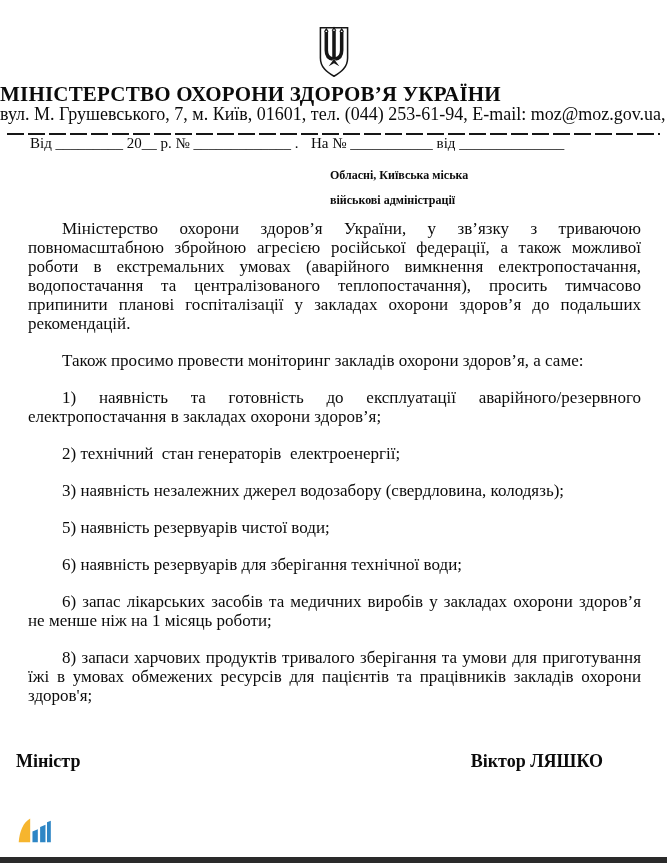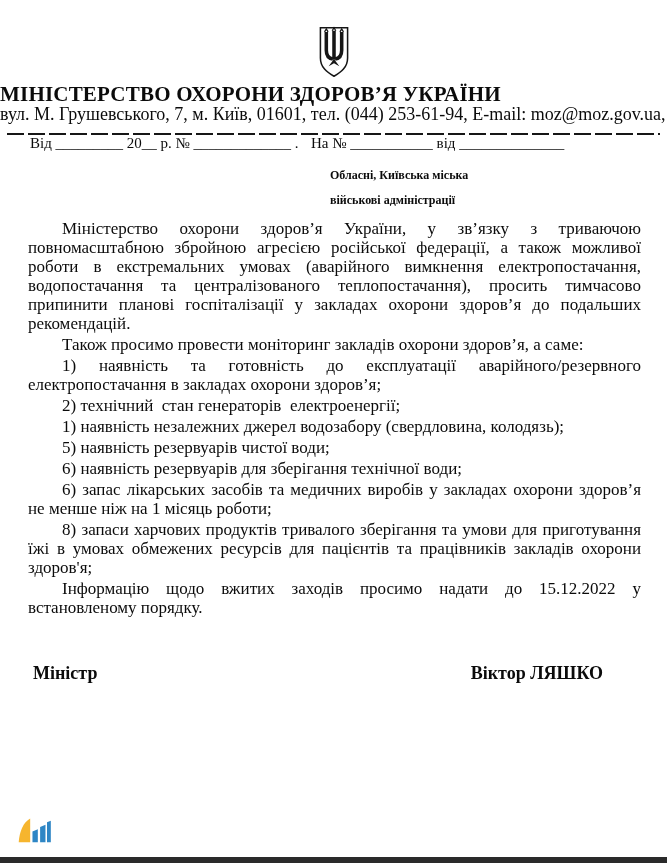--- a/index.html
+++ b/index.html
@@ -37,26 +37,26 @@
     font-size: 12px;
     line-height: 25px;
   }
   .body {
     margin: 6px 26px 0 28px;
     font-size: 17px;
     line-height: 19px;
     text-align: justify;
   }
   .para { margin: 0; text-indent: 34px; }
-  .para + .para { margin-top: 2px; }
+  .para + .para { margin-top: 18px; }
   .signature {
     display: flex;
     justify-content: space-between;
     margin-top: 46px;
-    padding: 0 64px 0 33px;
+    padding: 0 64px 0 16px;
     font-weight: bold;
     font-size: 18px;
   }
   .logo { position: absolute; left: 17px; top: 817px; }
   .bottom-bar { position: absolute; left: 0; bottom: 0; width: 100%; height: 6px; }
 </style>
 </head>
 <body>
 
 <div class="page">
@@ -86,26 +86,25 @@
   <div class="addressee">
     <div>Обласні, Київська міська</div>
     <div>військові адміністрації</div>
   </div>
 
   <div class="body">
     <p class="para">Міністерство охорони здоров’я України, у зв’язку з триваючою повномасштабною збройною агресією російської федерації, а також можливої роботи в екстремальних умовах (аварійного вимкнення електропостачання, водопостачання та централізованого теплопостачання), просить тимчасово припинити планові госпіталізації у закладах охорони здоров’я до подальших рекомендацій.</p>
     <p class="para">Також просимо провести моніторинг закладів охорони здоров’я, а саме:</p>
     <p class="para">1) наявність та готовність до експлуатації аварійного/резервного електропостачання в закладах охорони здоров’я;</p>
     <p class="para">2) технічний&nbsp; стан генераторів&nbsp; електроенергії;</p>
-    <p class="para">1) наявність незалежних джерел водозабору (свердловина, колодязь);</p>
+    <p class="para">3) наявність незалежних джерел водозабору (свердловина, колодязь);</p>
     <p class="para">5) наявність резервуарів чистої води;</p>
     <p class="para">6) наявність резервуарів для зберігання технічної води;</p>
     <p class="para">6) запас лікарських засобів та медичних виробів у закладах охорони здоров’я не менше ніж на 1 місяць роботи;</p>
     <p class="para">8) запаси харчових продуктів тривалого зберігання та умови для приготування їжі в умовах обмежених ресурсів для пацієнтів та працівників закладів охорони здоров'я;</p>
-    <p class="para">Інформацію щодо вжитих заходів просимо надати до 15.12.2022 у встановленому порядку.</p>
   </div>
 
   <div class="signature">
     <span>Міністр</span>
     <span>Віктор ЛЯШКО</span>
   </div>
 
   <svg class="logo" width="34" height="26" viewBox="0 0 44 34">
     <path d="M2,33 C3,19 8,7 17,2 L17,33 Z" fill="#F6B52E"></path>
     <polygon points="20,19 27,16 27,33 20,33" fill="#2E86C5"></polygon>

